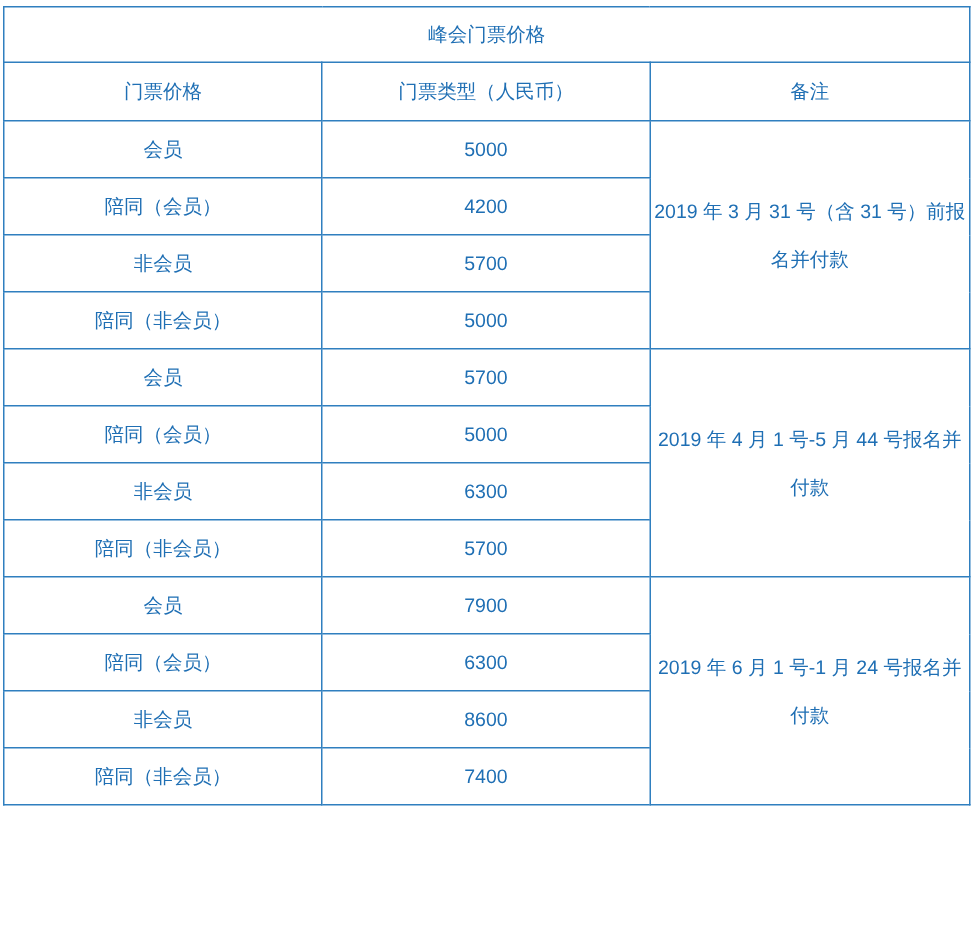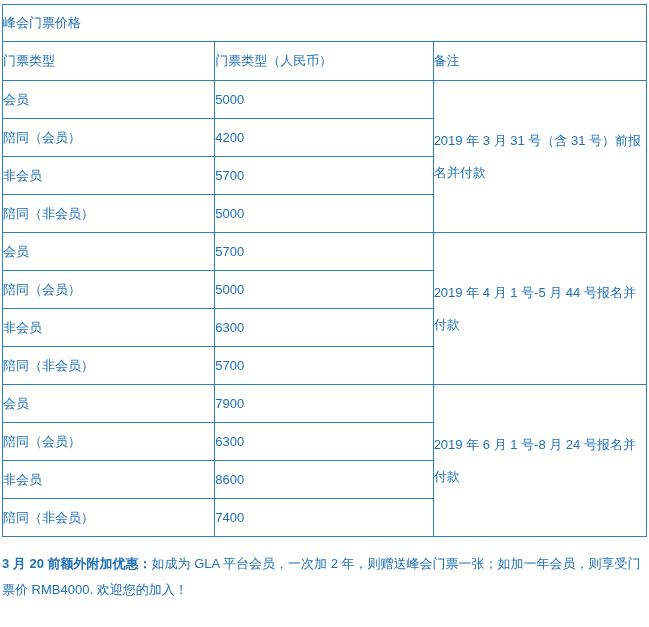--- a/index.html
+++ b/index.html
@@ -23,21 +23,21 @@
   table.price-table {
     border-collapse: collapse;
     width: 645px;
     margin: 4px 0 0 2px;
     table-layout: fixed;
   }
   table.price-table td {
     border: 1px solid #2f7fbf;
     color: #1f6fb4;
     font-size: 13px;
-    text-align: left;
+    text-align: center;
     vertical-align: middle;
     padding: 0;
     margin-left: 32px;
   }
   .col-type { width: 212px; }
   .col-price { width: 218px; }
   .col-note { width: 213px; }
 
   td.title-cell {
     height: 36px;
@@ -79,21 +79,21 @@
     <colgroup>
       <col class="col-type">
       <col class="col-price">
       <col class="col-note">
     </colgroup>
     <tbody>
       <tr>
         <td class="title-cell" colspan="3">峰会门票价格</td>
       </tr>
       <tr>
-        <td class="header-cell">门票类型</td>
+        <td class="header-cell">门票价格</td>
         <td class="header-cell">门票类型（人民币）</td>
         <td class="header-cell">备注</td>
       </tr>
 
       <tr>
         <td class="body-cell">会员</td>
         <td class="body-cell">5000</td>
         <td class="note-cell" rowspan="4">2019 年 3 月 31 号（含 31 号）前报名并付款</td>
       </tr>
       <tr>
@@ -123,34 +123,31 @@
         <td class="body-cell">6300</td>
       </tr>
       <tr>
         <td class="body-cell">陪同（非会员）</td>
         <td class="body-cell">5700</td>
       </tr>
 
       <tr>
         <td class="body-cell">会员</td>
         <td class="body-cell">7900</td>
-        <td class="note-cell" rowspan="4">2019 年 6 月 1 号-8 月 24 号报名并付款</td>
+        <td class="note-cell" rowspan="4">2019 年 6 月 1 号-1 月 24 号报名并付款</td>
       </tr>
       <tr>
         <td class="body-cell">陪同（会员）</td>
         <td class="body-cell">6300</td>
       </tr>
       <tr>
         <td class="body-cell">非会员</td>
         <td class="body-cell">8600</td>
       </tr>
       <tr>
         <td class="body-cell">陪同（非会员）</td>
         <td class="body-cell">7400</td>
       </tr>
     </tbody>
   </table>
 
-  <div class="footer">
-    <b>3 月 20 前额外附加优惠：</b><span class="footer-text">如成为 GLA 平台会员，一次加 2 年，则赠送峰会门票一张；如加一年会员，则享受门票价 RMB4000. 欢迎您的加入！</span>
-  </div>
 
 </div>
 
 </body></html>

